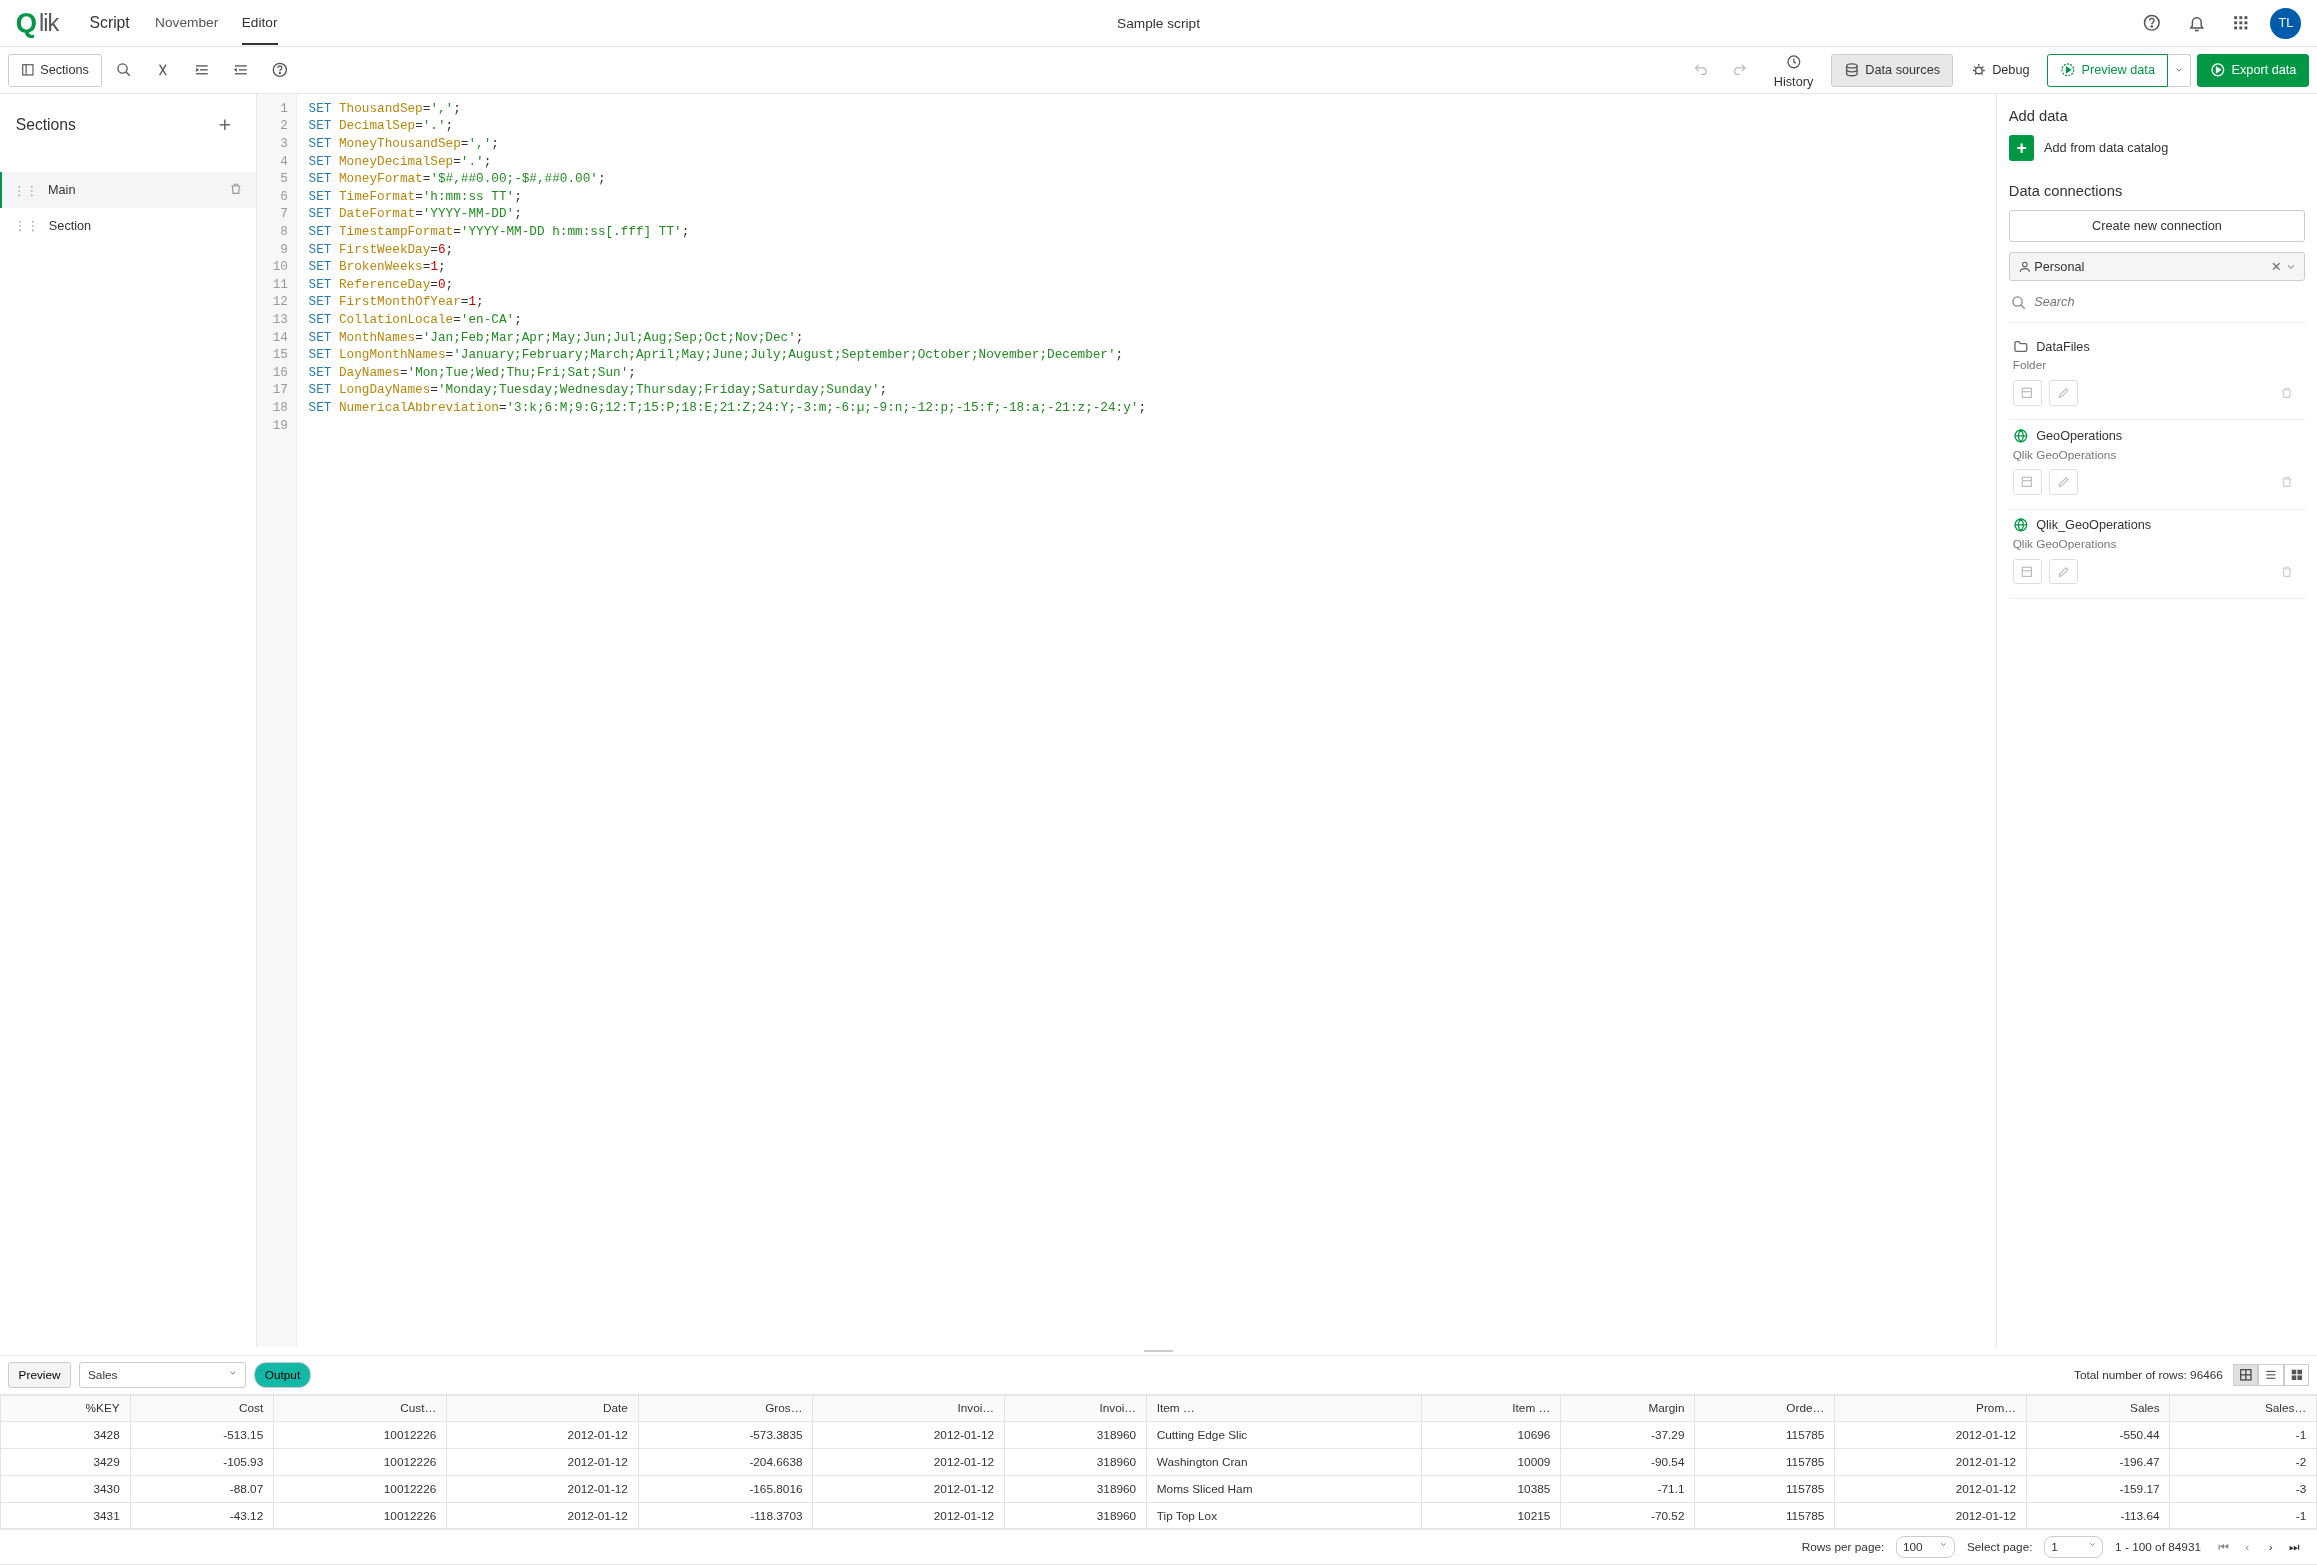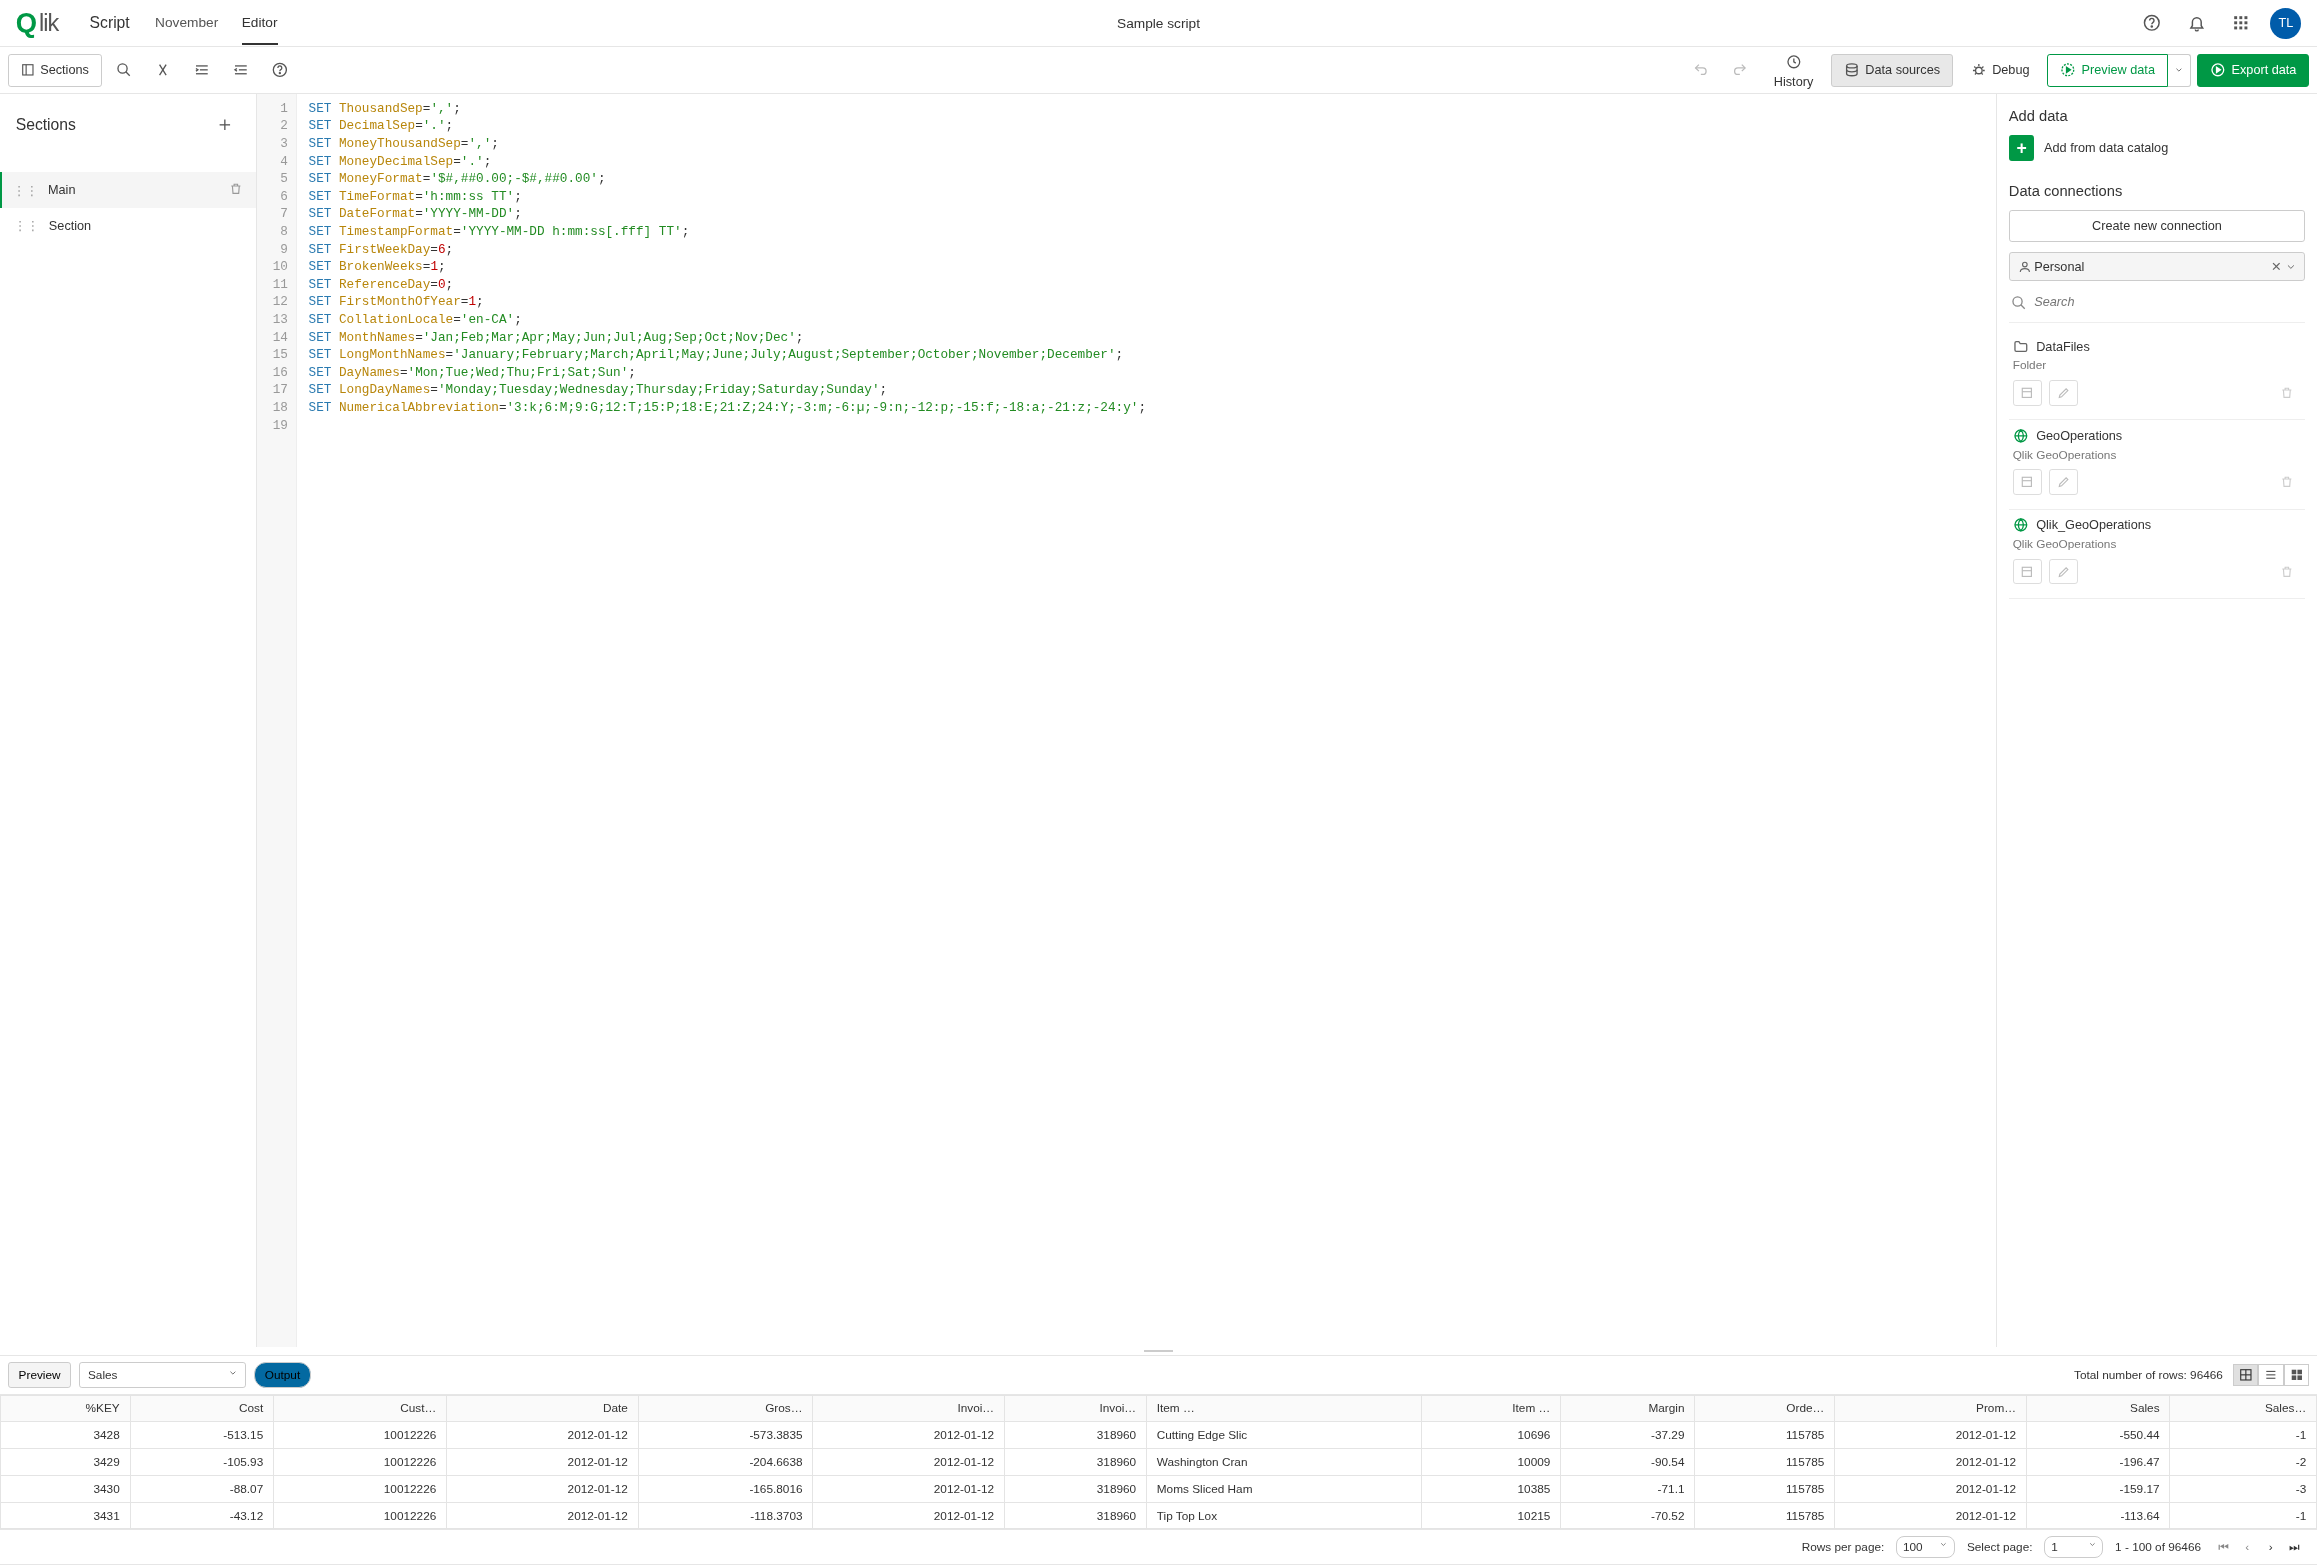--- a/index.html
+++ b/index.html
@@ -406,21 +406,21 @@
     <span></span>
   </div>
 <div class="preview-bar">
   <button class="pv-btn">Preview</button>
   <div class="pv-select">
     <span>Sales</span>
     <svg width="9.8" height="9.8" viewBox="0 0 24 24" fill="none" stroke="#555" stroke-width="2">
         <polyline points="6,9 12,15 18,9"></polyline>
       </svg>
   </div>
-  <button class="pv-btn" style="background:#0369a1;border-radius:12px;">Output</button>
+  <button class="pv-btn" style="background:#14b8a6;border-radius:12px;">Output</button>
   <div class="pv-right">
     <span><span>Total number of rows: </span><span>96466</span></span>
     <div class="view-toggle">
       <span class="active">
           <svg width="13.7" height="13.7" viewBox="0 0 24 24" fill="none" stroke="#333" stroke-width="2">
             <rect x="3" y="3" width="18" height="18"></rect>
             <line x1="3" y1="12" x2="21" y2="12"></line>
             <line x1="12" y1="3" x2="12" y2="21"></line>
           </svg>
         </span>
@@ -540,21 +540,21 @@
         <polyline points="6,9 12,15 18,9"></polyline>
       </svg>
     </div>
   <span>Select page:</span>
   <div class="sel">
       <span>1</span>
       <svg width="8.8" height="8.8" viewBox="0 0 24 24" fill="none" stroke="#555" stroke-width="2">
         <polyline points="6,9 12,15 18,9"></polyline>
       </svg>
     </div>
-  <span>1 - 100 of 96466</span>
+  <span>1 - 100 of 84931</span>
   <div class="pager-nav" style="display:flex; gap:2px;">
     <span>⏮</span>
     <span>‹</span>
     <span style="color:#333;">›</span>
     <span style="color:#333;">⏭</span>
   </div>
 </div>
 
 
 </body></html>

